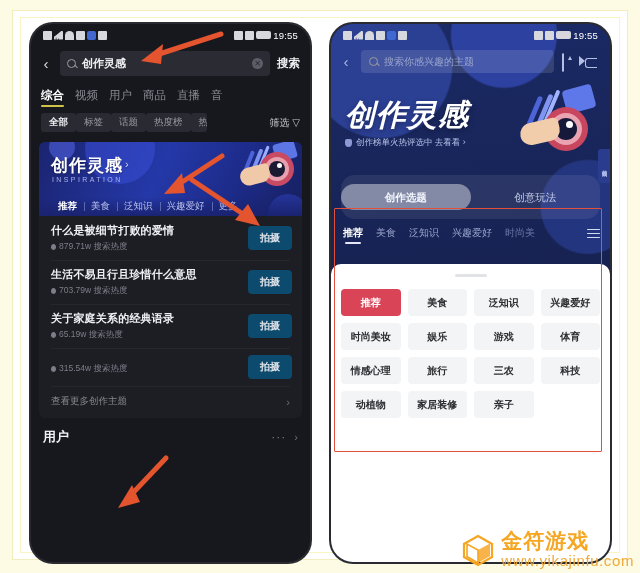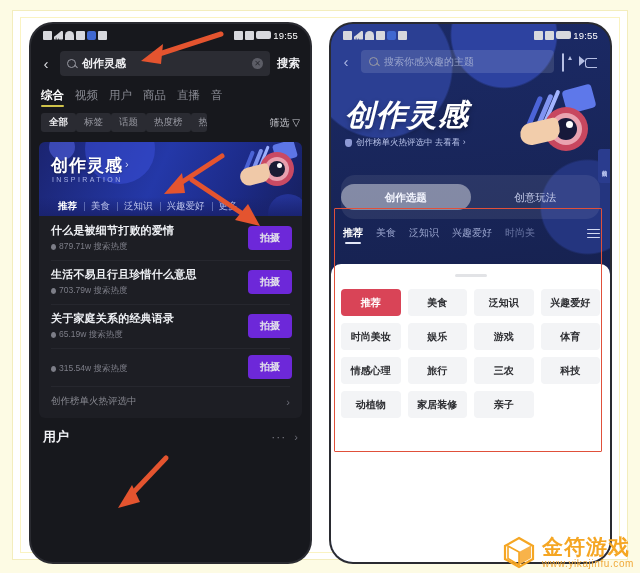--- a/index.html
+++ b/index.html
@@ -168,21 +168,21 @@
   }
   .topic + .topic:before{
     content:""; position:absolute; left:12px; right:12px; top:0; height:1px; background:#26272e;
   }
   .topic-left{ flex:1; min-width:0; }
   .topic-title{ font-size:11px; color:#eef0f4; font-weight:700; letter-spacing:.2px;}
   .topic-meta{ font-size:8.5px; color:#7d7e88; margin-top:3px; }
   .fire{ display:inline-block; width:5px;height:6px;background:#7d7e88;
     border-radius:50% 50% 50% 50%/60% 60% 40% 40%; margin-right:3px; vertical-align:-1px;}
   .shoot-btn{
-    background:#6d28d9; color:#e6e7eb; font-size:10px; font-weight:700;
+    background:#0c4a6e; color:#e6e7eb; font-size:10px; font-weight:700;
     padding:5px 12px; border-radius:4px; flex:none;
   }
   .more-row{
     display:flex; align-items:center; padding:9px 12px 10px 12px; position:relative;
   }
   .more-row:before{
     content:""; position:absolute; left:12px; right:12px; top:0; height:1px; background:#26272e;
   }
   .more-txt{ font-size:9.5px; color:#86878f; flex:1; }
   .chev{ color:#6d6e78; font-size:11px; }
@@ -303,21 +303,21 @@
   
   .redbox{
     position:absolute; z-index:25; border:1.6px solid #e0503a; border-radius:1px;
   }
 
   
   .wm{ position:absolute; right:6px; bottom:4px; z-index:40; display:flex; align-items:center; gap:6px;}
   .wm-cube{ width:34px;height:34px; position:relative; }
   .wm-txt{ display:flex; flex-direction:column; }
   .wm-name{ font-size:21px; font-weight:700; color:#f5a623; letter-spacing:1px; line-height:22px;}
-  .wm-url{ font-size:10px; color:#f0a93a; letter-spacing:.6px; }
+  .wm-url{ font-size:15px; color:#f0a93a; letter-spacing:.6px; }
 </style>
 </head>
 <body>
 
 <div class="frame-outer"></div>
 <div class="frame-inner"></div>
 <div class="frame-edge"></div>
 
 <div class="phone" id="phone-left">
 
@@ -422,21 +422,21 @@
     </div>
 
     <div class="topic">
       <div class="topic-left">
         <div class="topic-meta"><span class="fire"></span><span>315.54w 搜索热度</span></div>
       </div>
       <div class="shoot-btn">拍摄</div>
     </div>
 
     <div class="more-row">
-      <div class="more-txt">创作榜单火热评选中</div>
+      <div class="more-txt">查看更多创作主题</div>
       <div class="chev">›</div>
     </div>
   </div>
 
   <div class="l-userrow">
     <div class="l-usertitle">用户</div>
     <div class="l-dots">···</div>
     <div class="chev">›</div>
   </div>
 </div>

